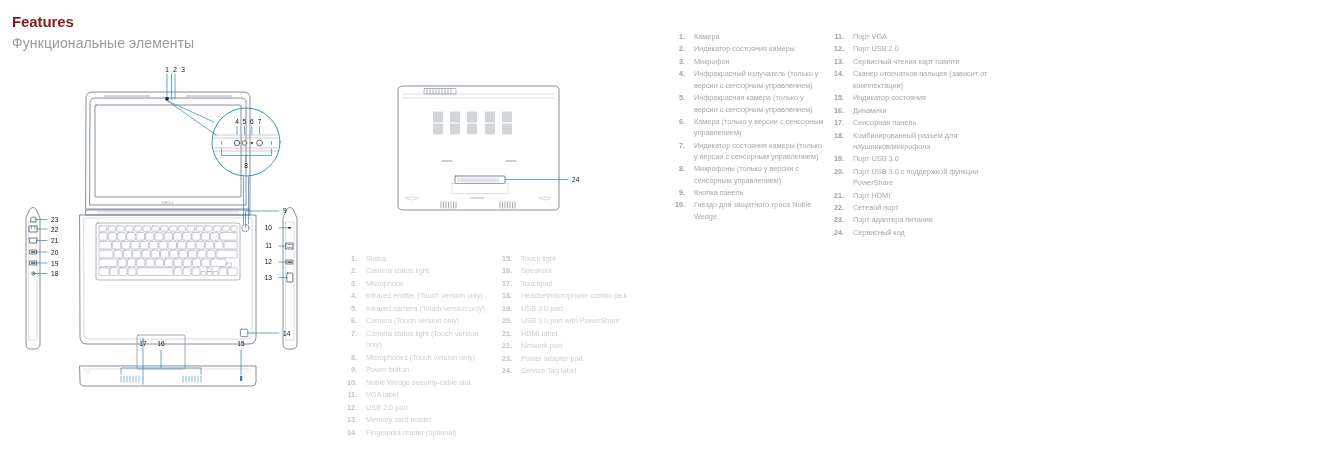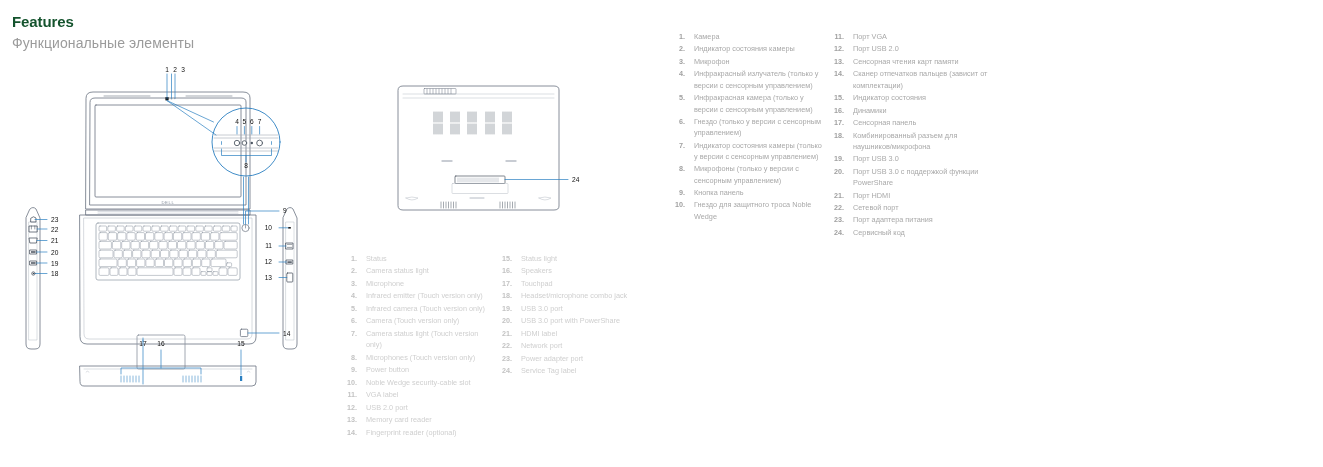--- a/index.html
+++ b/index.html
@@ -16,21 +16,21 @@
     -webkit-font-smoothing: antialiased;
   }
 
   
   #page-title {
     position: absolute;
     left: 12px;
     top: 13px;
     font-size: 15px;
     font-weight: bold;
-    color: #14532d;
+    color: #7f1d1d;
     letter-spacing: -0.1px;
   }
   #page-subtitle {
     position: absolute;
     left: 12px;
     top: 35px;
     font-size: 14px;
     color: #9b9b9b;
     letter-spacing: 0.1px;
     text-align: center;
@@ -476,21 +476,21 @@
       <span class="spec-txt">Memory card reader</span>
     </div>
     <div class="spec-row">
       <span class="spec-num">14.</span>
       <span class="spec-txt">Fingerprint reader (optional)</span>
     </div>
   </div>
 <div class="spec-list en-list" id="en-col-2">
     <div class="spec-row">
       <span class="spec-num">15.</span>
-      <span class="spec-txt">Status light</span>
+      <span class="spec-txt">Touch light</span>
     </div>
     <div class="spec-row">
       <span class="spec-num">16.</span>
       <span class="spec-txt">Speakers</span>
     </div>
     <div class="spec-row">
       <span class="spec-num">17.</span>
       <span class="spec-txt">Touchpad</span>
     </div>
     <div class="spec-row">
@@ -539,21 +539,21 @@
     <div class="spec-row multi">
       <span class="spec-num">4.</span>
       <span class="spec-txt">Инфракрасный излучатель (только у версии с сенсорным управлением)</span>
     </div>
     <div class="spec-row multi">
       <span class="spec-num">5.</span>
       <span class="spec-txt">Инфракрасная камера (только у версии с сенсорным управлением)</span>
     </div>
     <div class="spec-row multi">
       <span class="spec-num">6.</span>
-      <span class="spec-txt">Гнездо (только у версии с сенсорным управлением)</span>
+      <span class="spec-txt">Камера (только у версии с сенсорным управлением)</span>
     </div>
     <div class="spec-row multi">
       <span class="spec-num">7.</span>
       <span class="spec-txt">Индикатор состояния камеры (только у версии с сенсорным управлением)</span>
     </div>
     <div class="spec-row multi">
       <span class="spec-num">8.</span>
       <span class="spec-txt">Микрофоны (только у версии с сенсорным управлением)</span>
     </div>
     <div class="spec-row">
@@ -569,21 +569,21 @@
     <div class="spec-row">
       <span class="spec-num">11.</span>
       <span class="spec-txt">Порт VGA</span>
     </div>
     <div class="spec-row">
       <span class="spec-num">12.</span>
       <span class="spec-txt">Порт USB 2.0</span>
     </div>
     <div class="spec-row">
       <span class="spec-num">13.</span>
-      <span class="spec-txt">Сенсорная чтения карт памяти</span>
+      <span class="spec-txt">Сервисный чтения карт памяти</span>
     </div>
     <div class="spec-row multi">
       <span class="spec-num">14.</span>
       <span class="spec-txt">Сканер отпечатков пальцев (зависит от комплектации)</span>
     </div>
     <div class="spec-row">
       <span class="spec-num">15.</span>
       <span class="spec-txt">Индикатор состояния</span>
     </div>
     <div class="spec-row">

